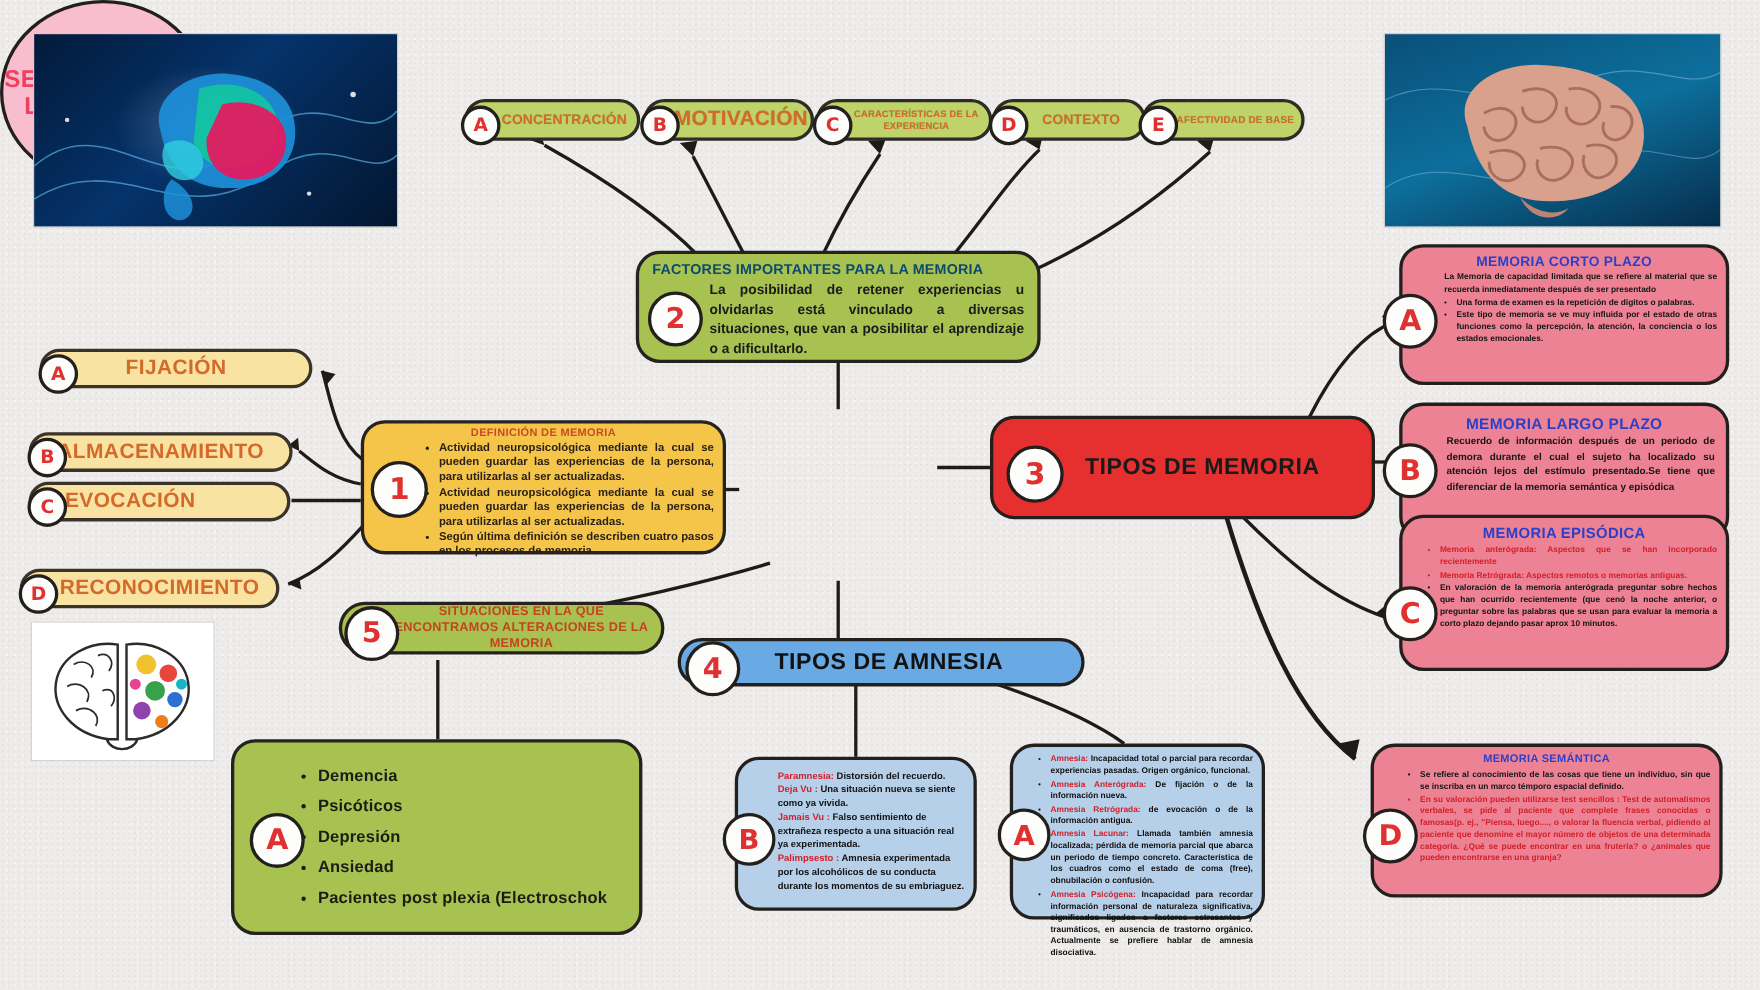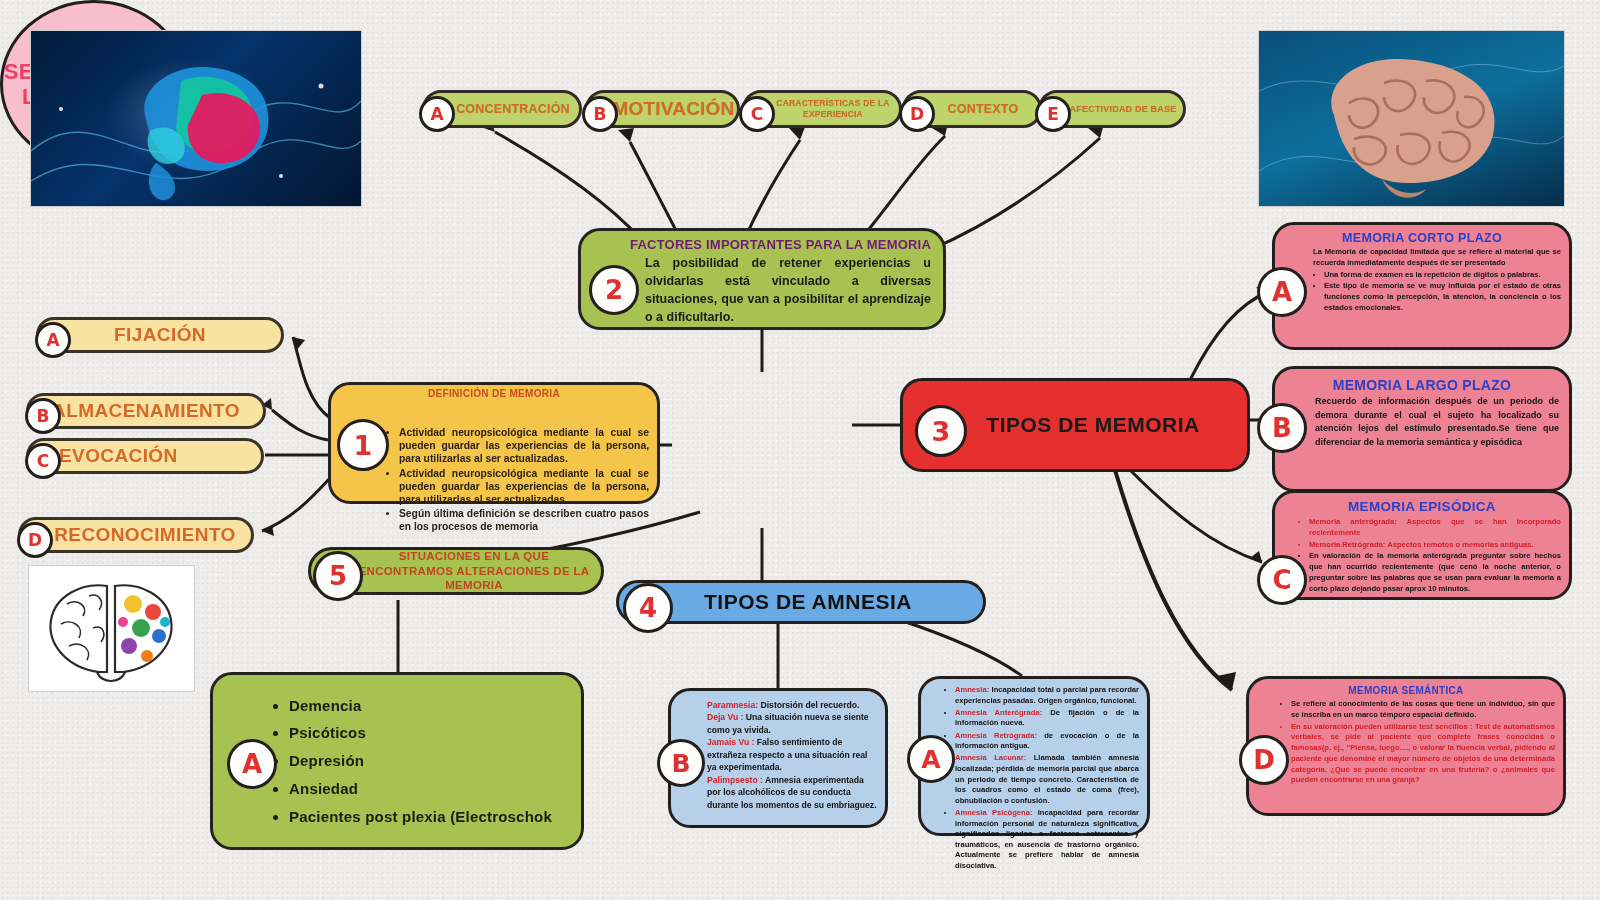--- a/index.html
+++ b/index.html
@@ -72,30 +72,30 @@
   
   .yellowpill { background: #f9e3a2; border-color: #3a332a; }
   .yellowpill .lbl {
     color: #d4692a; font-weight: bold; width: 100%;
     text-align: center; font-size: 19px; letter-spacing: .4px;
   }
 
   
   .greenbox { background: #a8c252; border-color: #26221d; }
   .greenbox .title {
-    color: #701a75; font-weight: bold; font-size: 13px;
-    text-align: right; letter-spacing: .2px;
+    color: #0c4a6e; font-weight: bold; font-size: 13px;
+    text-align: left; letter-spacing: .2px;
   }
   .greenbox .body {
     color: #1b1b1b; font-weight: bold; font-size: 12.5px;
     line-height: 1.45; text-align: justify;
   }
 
   
-  .yellowbox { background: #f5c54a; border-color: #262220; gap: 25px; }
+  .yellowbox { background: #f5c54a; border-color: #262220; }
   .yellowbox .title {
     color: #c84a27; font-weight: bold; font-size: 10px;
     text-align: center; letter-spacing: .3px;
   }
   .yellowbox ul { margin: 2px 0 0 0; padding-left: 12px; }
   .yellowbox li {
     color: #2a2118; font-weight: bold; font-size: 10.3px;
     line-height: 1.28; text-align: justify; margin-bottom: 1px;
   }
 
@@ -395,21 +395,21 @@
   </div>
 
   <div class="node rrect pinkbox" style="left:1272px; top:366px; width:300px; height:126px; flex-direction:column; align-items:stretch; padding:8px 10px 8px 10px;">
     <div class="title" style="font-size:14px;">MEMORIA LARGO PLAZO</div>
     <div class="badge" style="left:-18px; top:34px; width:44px; height:44px; font-size:26px;">B</div>
     <div style="margin-left:30px;">
       <div class="para" style="font-size:9px; line-height:1.5;">Recuerdo de información después de un periodo de demora durante el cual el sujeto ha localizado su atención lejos del estímulo presentado.Se tiene que diferenciar de la memoria semántica y episódica</div>
     </div>
   </div>
 
-  <div class="node rrect pinkbox" style="left:1272px; top:490px; width:300px; height:110px; flex-direction:column; align-items:stretch; padding:6px 8px 6px 8px;">
+  <div class="node rrect pinkbox" style="left:1272px; top:468px; width:300px; height:142px; flex-direction:column; align-items:stretch; padding:6px 8px 6px 8px;">
     <div class="title" style="font-size:13.5px;">MEMORIA EPISÓDICA</div>
     <div class="badge" style="left:-18px; top:62px; width:44px; height:44px; font-size:26px;">C</div>
     <div>
       <ul style="padding-left:26px;">
         <li class="hl">Memoria anterógrada: Aspectos que se han incorporado recientemente</li>
         <li class="hl">Memoria Retrógrada: Aspectos remotos o memorias antiguas.</li>
         <li>En valoración de la memoria anterógrada preguntar sobre hechos que han ocurrido recientemente (que cenó la noche anterior, o preguntar sobre las palabras que se usan para evaluar la memoria a corto plazo dejando pasar aprox 10 minutos.</li>
       </ul>
     </div>
   </div>

